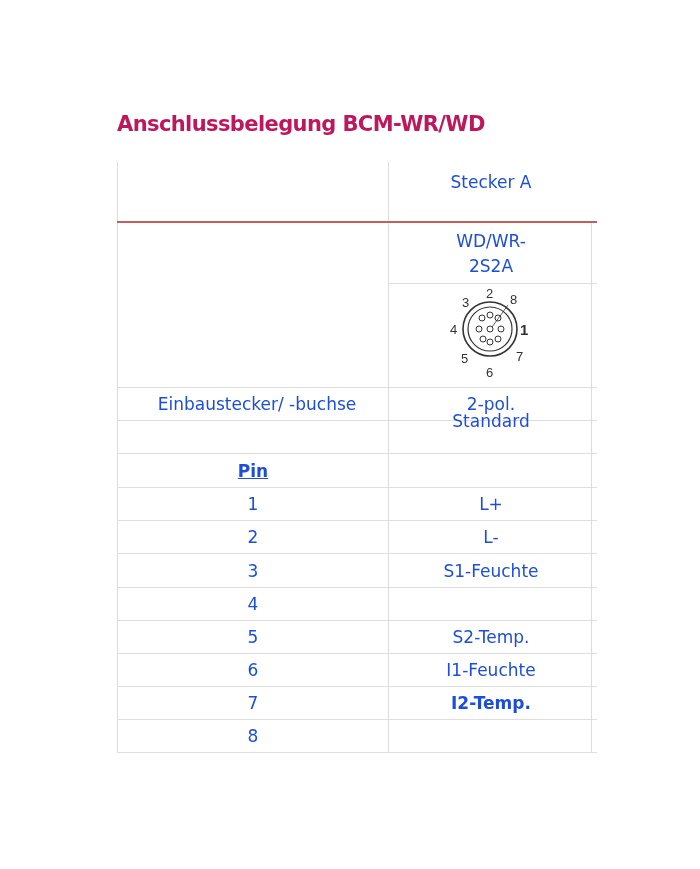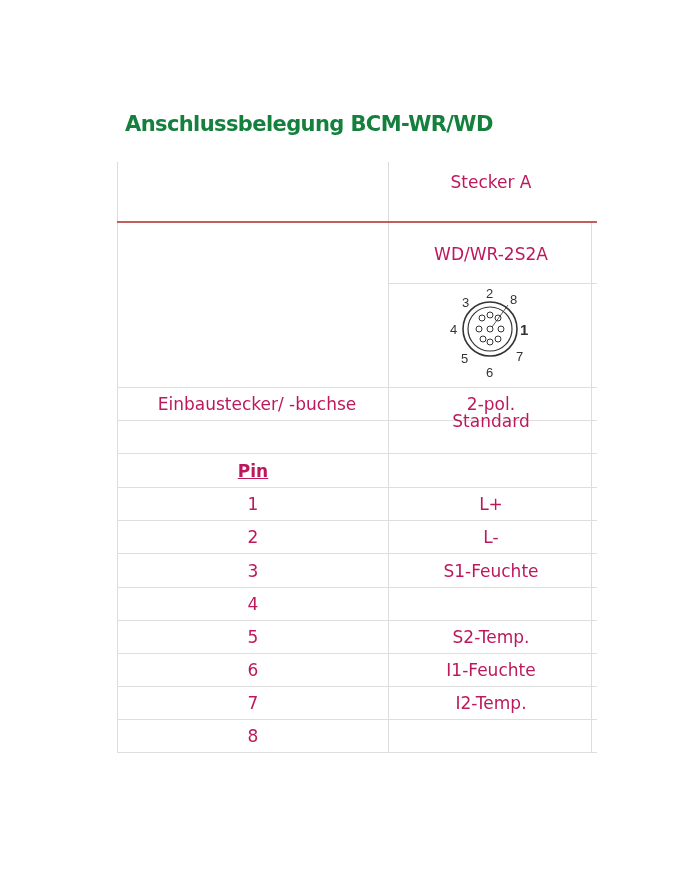--- a/index.html
+++ b/index.html
@@ -1,24 +1,24 @@
 <!DOCTYPE html>
 <html><head>
 <meta charset="utf-8">
 <style>
   html, body { margin: 0; padding: 0; background: #ffffff; }
   body { width: 700px; height: 869px; position: relative; overflow: hidden;
          font-family: "DejaVu Sans", "Liberation Sans", sans-serif; color: #3a3a3a; }
   .title { position: absolute; left: 117px; top: 112px; font-size: 21px; font-weight: bold;
-           color: #15803d; letter-spacing: -0.6px; white-space: nowrap; margin-left: 8px; }
+           color: #be185d; letter-spacing: -0.6px; white-space: nowrap; }
   .vline { position: absolute; width: 1px; background: #dcdcdc; }
   .hline { position: absolute; height: 1px; background: #dedede; }
   .red { position: absolute; height: 2px; background: #c0605c; }
   .cell { position: absolute; display: flex; align-items: center; justify-content: center;
-          text-align: center; font-size: 17px; color: #be185d; }
+          text-align: center; font-size: 17px; color: #1d4ed8; }
   .bold { font-weight: bold; }
   .diagram { position: absolute; left: 446px; top: 285px; width: 90px; height: 96px; }
 </style>
 </head>
 <body>
 
 <div class="title">Anschlussbelegung BCM-WR/WD</div>
 
 <div>
 
@@ -38,21 +38,21 @@
   <div class="hline" style="left:117px; top:587px; width:480px;"></div>
   <div class="hline" style="left:117px; top:620px; width:480px;"></div>
   <div class="hline" style="left:117px; top:653px; width:480px;"></div>
   <div class="hline" style="left:117px; top:686px; width:480px;"></div>
   <div class="hline" style="left:117px; top:719px; width:480px;"></div>
   <div class="hline" style="left:117px; top:752px; width:480px;"></div>
 
   <div class="cell" style="left:118px; top:162px; width:270px; height:40px;"></div>
   <div class="cell" style="left:389px; top:162px; width:204px; height:40px;">Stecker A</div>
 
-  <div class="cell" style="left:389px; top:226px; width:204px; height:56px; line-height:25px;">
+  <div class="cell" style="left:389px; top:226px; width:204px; height:56px; flex-direction:column; line-height:25px;">
     <span>WD/WR-</span>
     <span>2S2A</span>
   </div>
 
   <div class="diagram">
     <svg width="90" height="96" viewBox="0 0 90 96">
       <circle cx="44" cy="44" r="27" fill="none" stroke="#333" stroke-width="1.6"></circle>
       <circle cx="44" cy="44" r="22" fill="none" stroke="#333" stroke-width="1.2"></circle>
       <circle cx="36" cy="33" r="3" fill="none" stroke="#333" stroke-width="1"></circle>
       <circle cx="44" cy="30" r="3" fill="none" stroke="#333" stroke-width="1"></circle>
@@ -105,19 +105,19 @@
   <div>
     <div class="cell" style="left:118px; top:621px; width:270px; height:32px;">5</div>
     <div class="cell" style="left:389px; top:621px; width:204px; height:32px;">S2-Temp.</div>
   </div>
   <div>
     <div class="cell" style="left:118px; top:654px; width:270px; height:32px;">6</div>
     <div class="cell" style="left:389px; top:654px; width:204px; height:32px;">I1-Feuchte</div>
   </div>
   <div>
     <div class="cell" style="left:118px; top:687px; width:270px; height:32px;">7</div>
-    <div class="cell" style="left:389px; top:687px; width:204px; height:32px;">I2-Temp.</div>
+    <div class="cell" style="left:389px; top:687px; width:204px; height:32px;font-weight:bold;">I2-Temp.</div>
   </div>
   <div>
     <div class="cell" style="left:118px; top:720px; width:270px; height:32px;">8</div>
     <div class="cell" style="left:389px; top:720px; width:204px; height:32px;"></div>
   </div>
 </div>
 
 </body></html>

